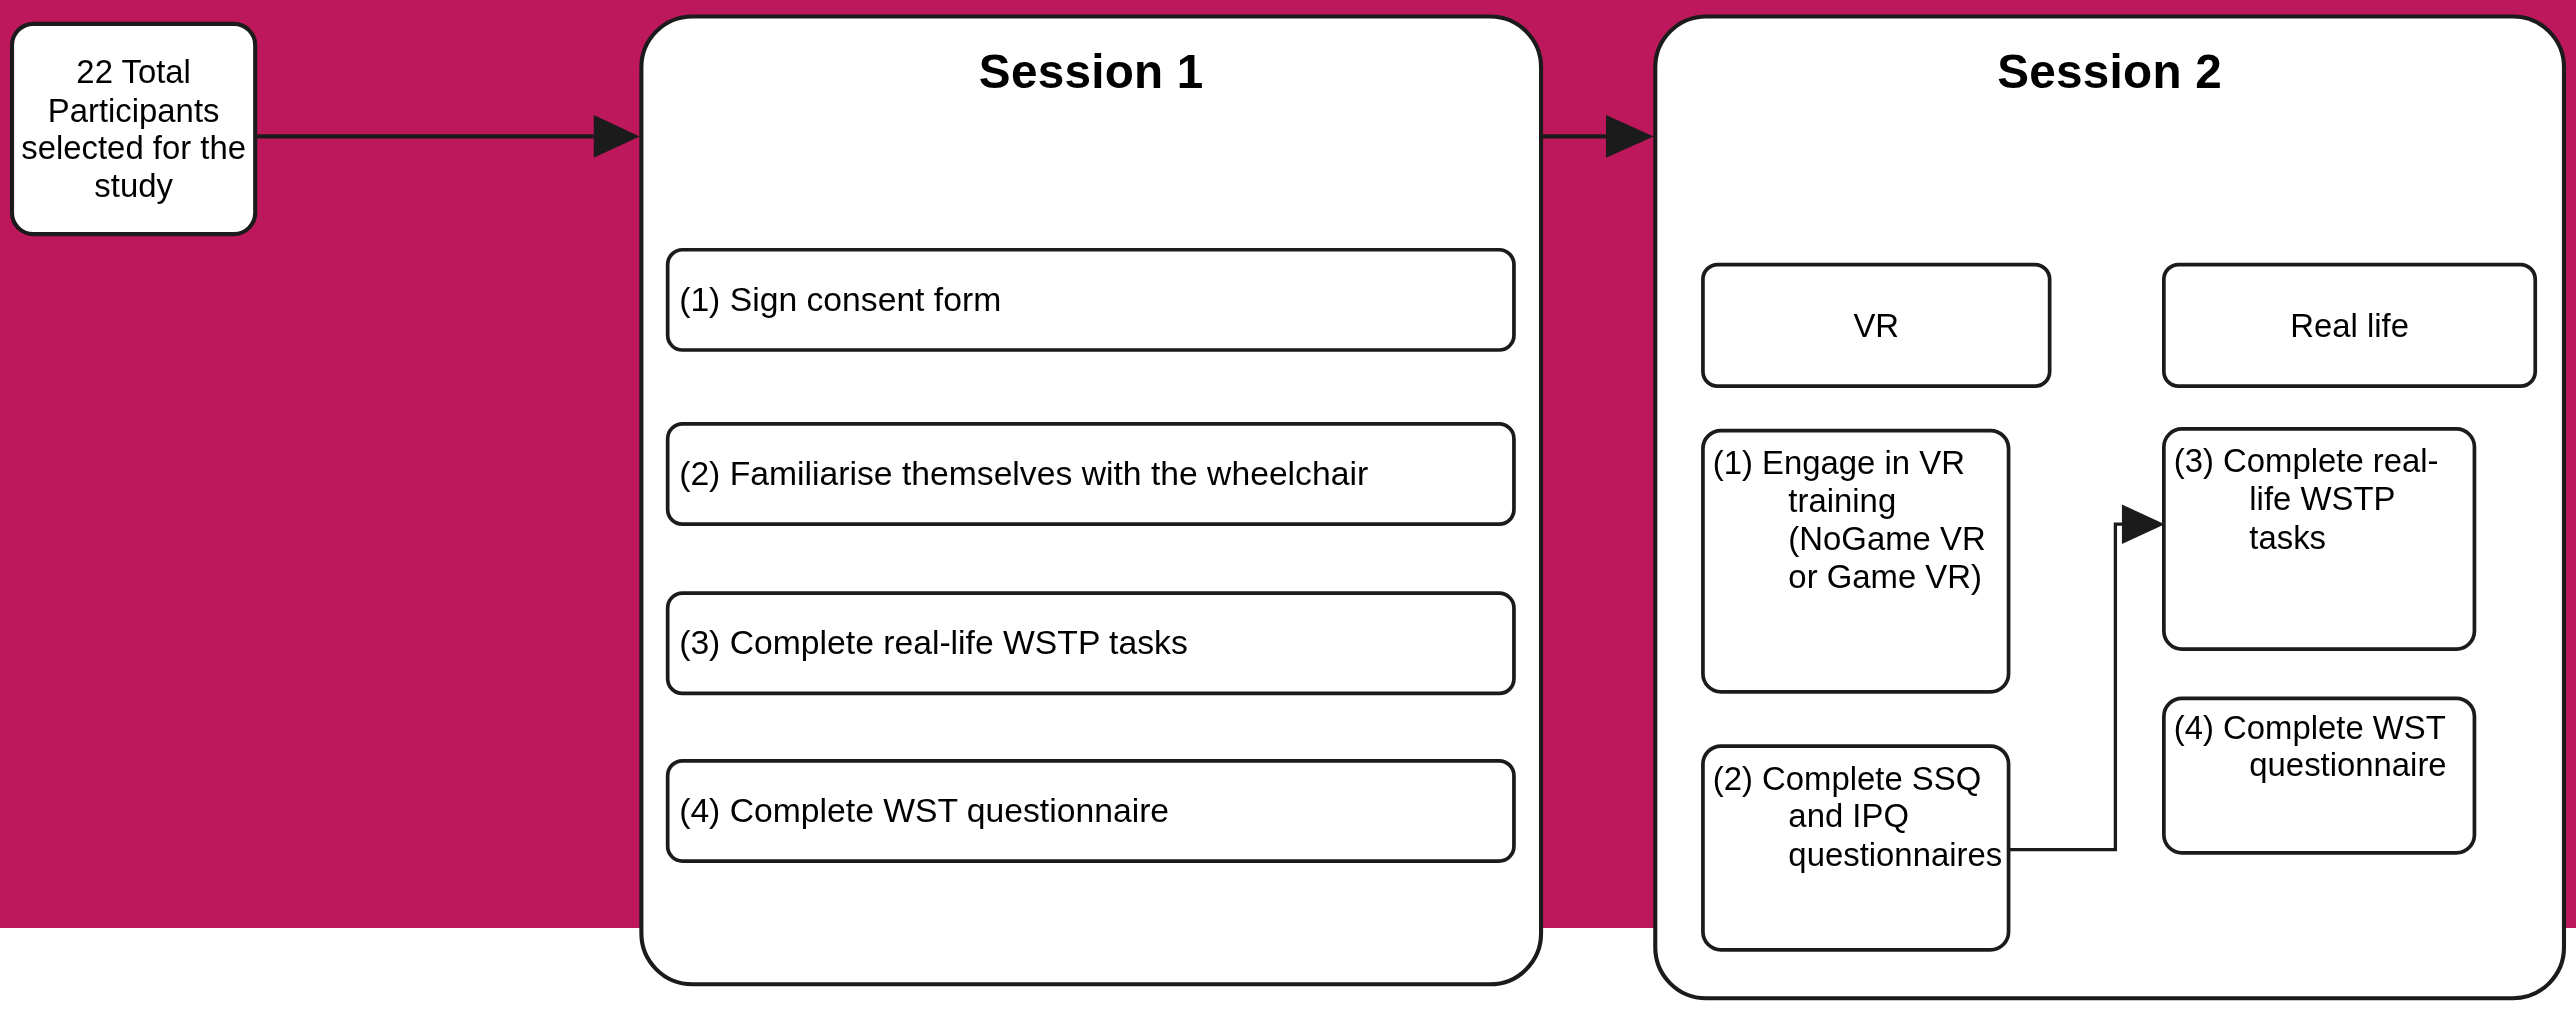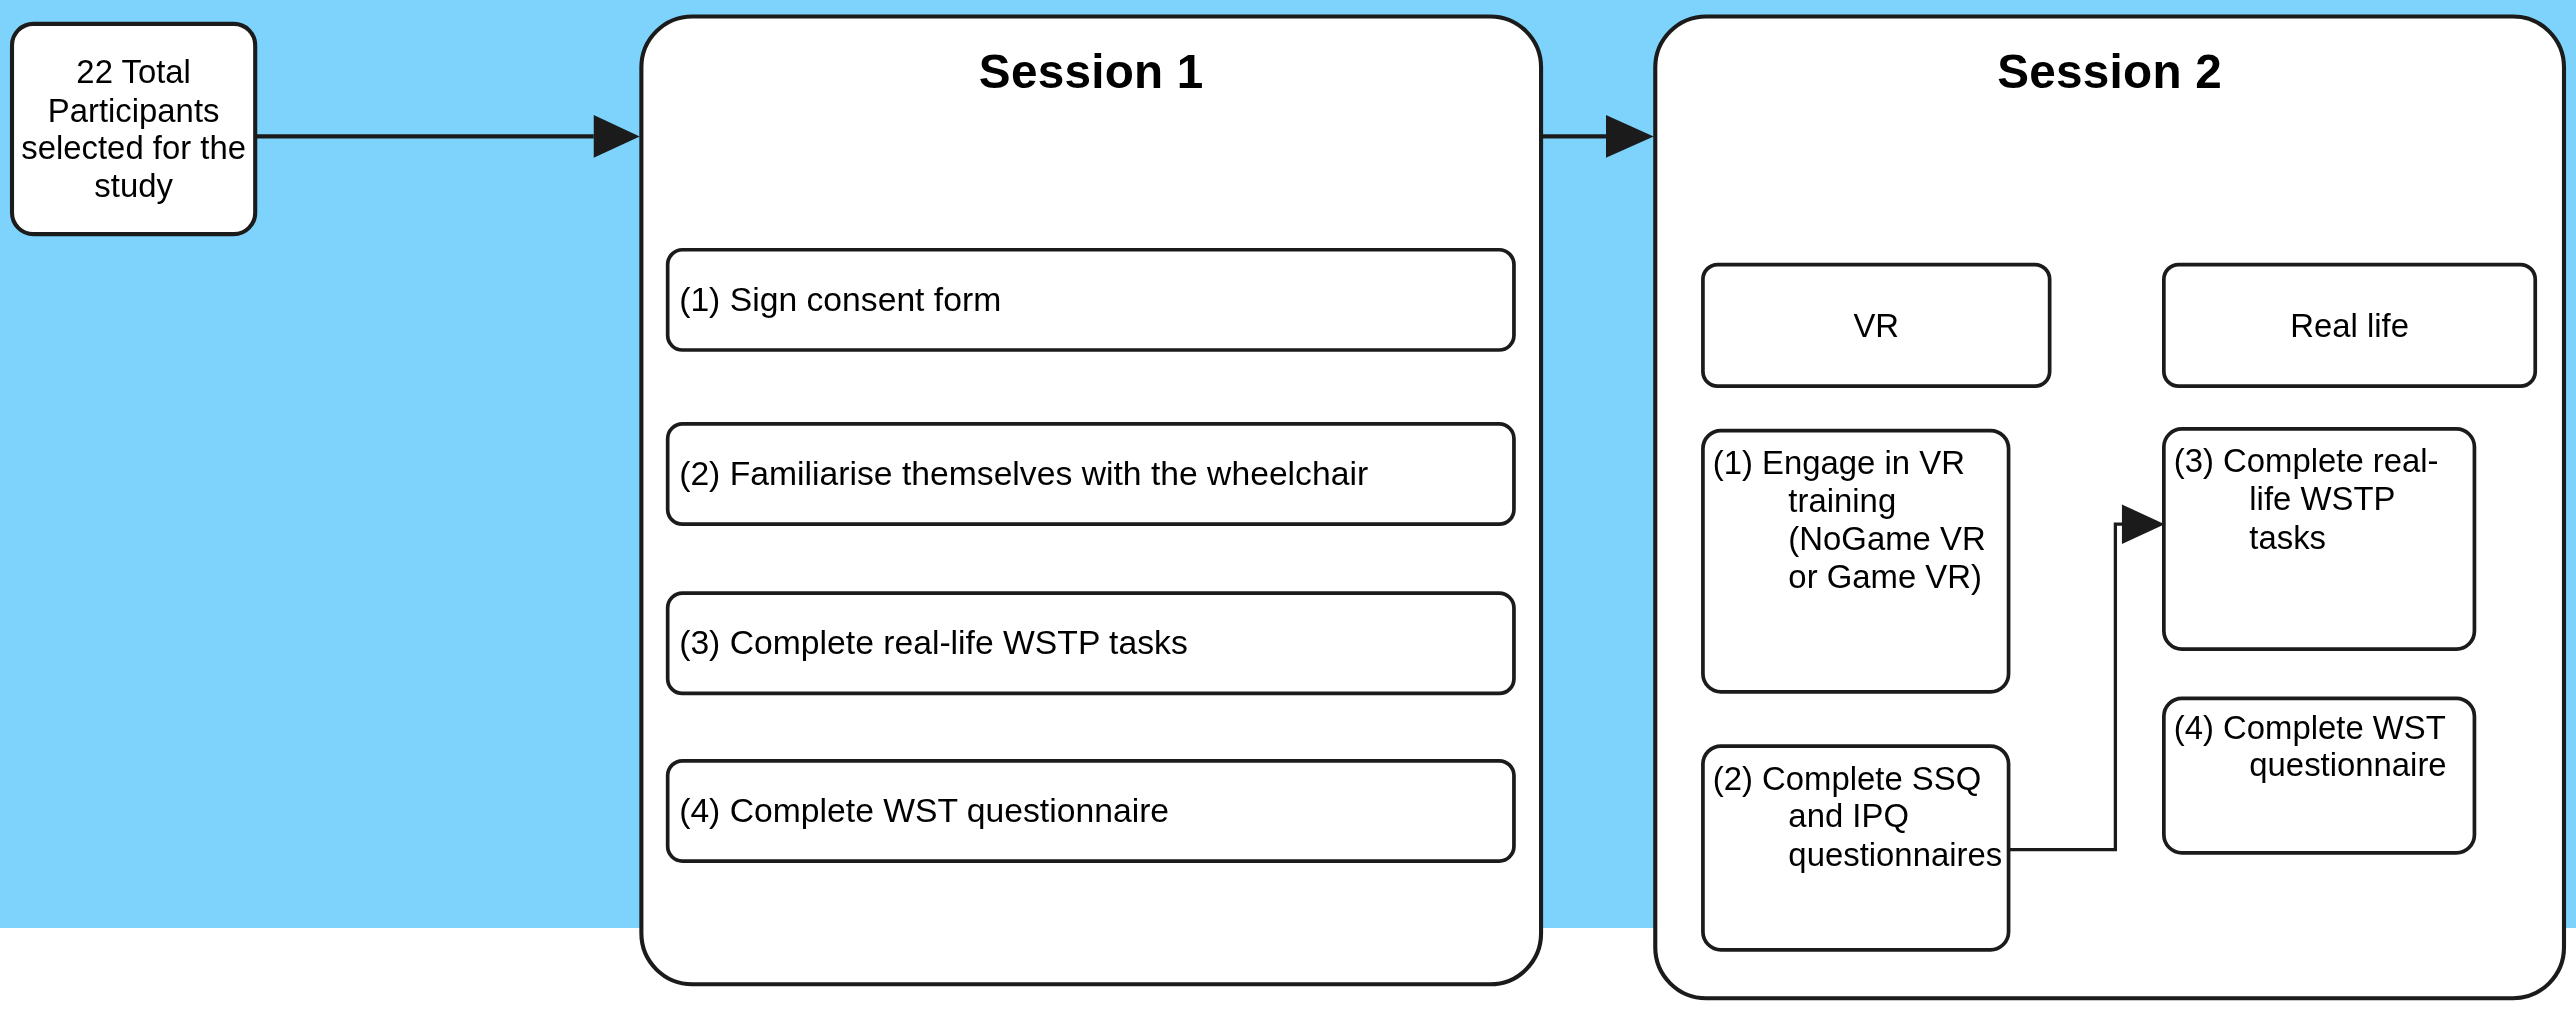--- a/index.html
+++ b/index.html
@@ -11,21 +11,21 @@
   body {
     width: 2576px;
     height: 1018px;
     overflow: hidden;
     font-family: "Liberation Sans", sans-serif;
   }
   #diagram-root {
     position: relative;
     width: 2576px;
     height: 928px;
-    background: #7dd3fc;
+    background: #be185d;
   }
   svg.flow {
     display: block;
     width: 2576px;
     height: 1018px;
   }
   
   .shape-rect {
     fill: #ffffff;
     stroke: #1b1b1b;

